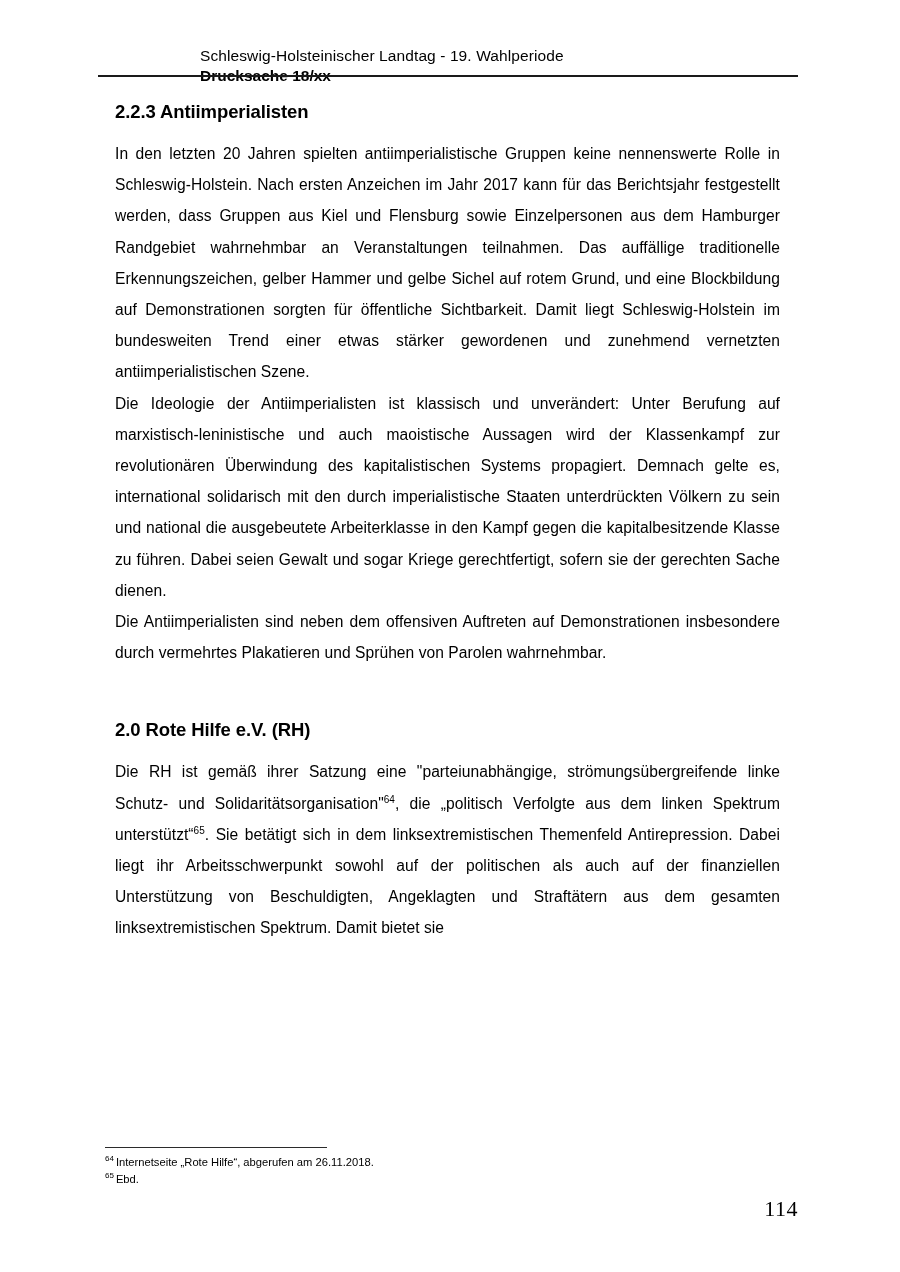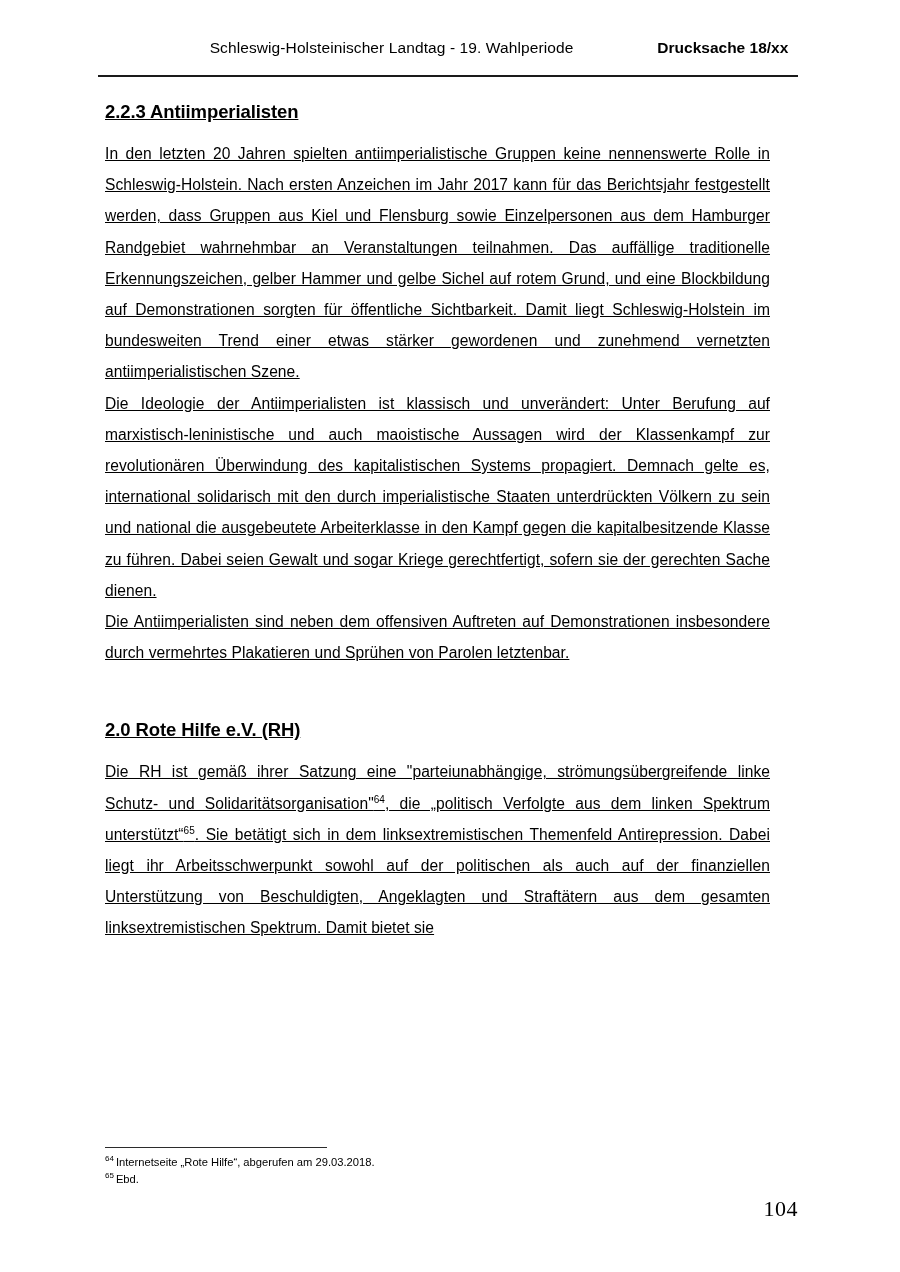--- a/index.html
+++ b/index.html
@@ -22,25 +22,26 @@
     inset: 0;
     width: 900px;
     height: 1272px;
     background: #ffffff;
   }
 
   
   .page-header {
     position: absolute;
     left: 98px;
-    top: 38px;
+    top: 46px;
     width: 700px;
     display: flex;
     align-items: baseline;
-    justify-content: center;
+    justify-content: space-between;
+    flex-direction: column;
   }
   .header-center {
     font-size: 15.5px;
     line-height: 20px;
     letter-spacing: 0.1px;
     white-space: nowrap;
     margin-left: 102px;
   }
   .header-right {
     font-size: 15.5px;
@@ -54,24 +55,23 @@
     left: 98px;
     top: 75px;
     width: 700px;
     height: 2px;
     background: #1a1a1a;
   }
 
   
   .content {
     position: absolute;
-    left: 105px;
+    left: 115px;
     top: 100px;
     width: 665px;
-    text-decoration: underline;
   }
 
   h2.section-heading {
     font-size: 18.5px;
     font-weight: bold;
     line-height: 24px;
     margin: 0 0 14px 0;
     letter-spacing: -0.1px;
   }
   h2.section-heading.spaced-top {
@@ -146,29 +146,29 @@
     <span class="header-right">Drucksache 18/xx</span>
   </div>
   <div class="header-rule"></div>
 
   <div class="content">
 
     <h2 class="section-heading">2.2.3 Antiimperialisten</h2>
 
     <p class="body-par">In den letzten 20 Jahren spielten antiimperialistische Gruppen keine nennenswerte Rolle in Schleswig-Holstein. Nach ersten Anzeichen im Jahr 2017 kann für das Berichtsjahr festgestellt werden, dass Gruppen aus Kiel und Flensburg sowie Ein­zelpersonen aus dem Hamburger Randgebiet wahrnehmbar an Veranstaltungen teilnahmen. Das auffällige traditionelle Erkennungszeichen, gelber Hammer und gelbe Sichel auf rotem Grund, und eine Blockbildung auf Demonstrationen sorgten für öffentliche Sichtbarkeit. Damit liegt Schleswig-Holstein im bundesweiten Trend einer etwas stärker gewordenen und zunehmend vernetzten antiimperialistischen Szene.</p>
     <p class="body-par">Die Ideologie der Antiimperialisten ist klassisch und unverändert: Unter Berufung auf marxistisch-leninistische und auch maoistische Aussagen wird der Klassen­kampf zur revolutionären Überwindung des kapitalistischen Systems propagiert. Demnach gelte es, international solidarisch mit den durch imperialistische Staaten unterdrückten Völkern zu sein und national die ausgebeutete Arbeiterklasse in den Kampf gegen die kapitalbesitzende Klasse zu führen. Dabei seien Gewalt und so­gar Kriege gerechtfertigt, sofern sie der gerechten Sache dienen.</p>
-    <p class="body-par">Die Antiimperialisten sind neben dem offensiven Auftreten auf Demonstrationen insbesondere durch vermehrtes Plakatieren und Sprühen von Parolen letzten­bar.</p>
+    <p class="body-par">Die Antiimperialisten sind neben dem offensiven Auftreten auf Demonstrationen insbesondere durch vermehrtes Plakatieren und Sprühen von Parolen wahrnehm­bar.</p>
 
     <h2 class="section-heading spaced-top">2.0 Rote Hilfe e.V. (RH)</h2>
 
     <p class="body-par"><span>Die RH ist gemäß ihrer Satzung eine "parteiunabhängige, strömungsübergreifende linke Schutz- und Solidaritätsorganisation"</span><sup class="fn-ref">64</sup><span>, die „politisch Verfolgte aus dem lin­ken Spektrum unterstützt“</span><sup class="fn-ref">65</sup><span>. Sie betätigt sich in dem linksextremistischen Themen­feld Antirepression. Dabei liegt ihr Arbeitsschwerpunkt sowohl auf der politischen als auch auf der finanziellen Unterstützung von Beschuldigten, Angeklagten und Straftätern aus dem gesamten linksextremistischen Spektrum. Damit bietet sie</span></p>
 
   </div>
 
   <div class="footnote-rule"></div>
   <div class="footnotes">
-    <p class="footnote"><sup>64</sup><span>Internetseite „Rote Hilfe“, abgerufen am 29.03.2018.</span></p>
+    <p class="footnote"><sup>64</sup><span>Internetseite „Rote Hilfe“, abgerufen am 26.11.2018.</span></p>
     <p class="footnote"><sup>65</sup><span>Ebd.</span></p>
   </div>
 
-  <div class="page-number">104</div>
+  <div class="page-number">114</div>
 
 </div>
 
 </body></html>

